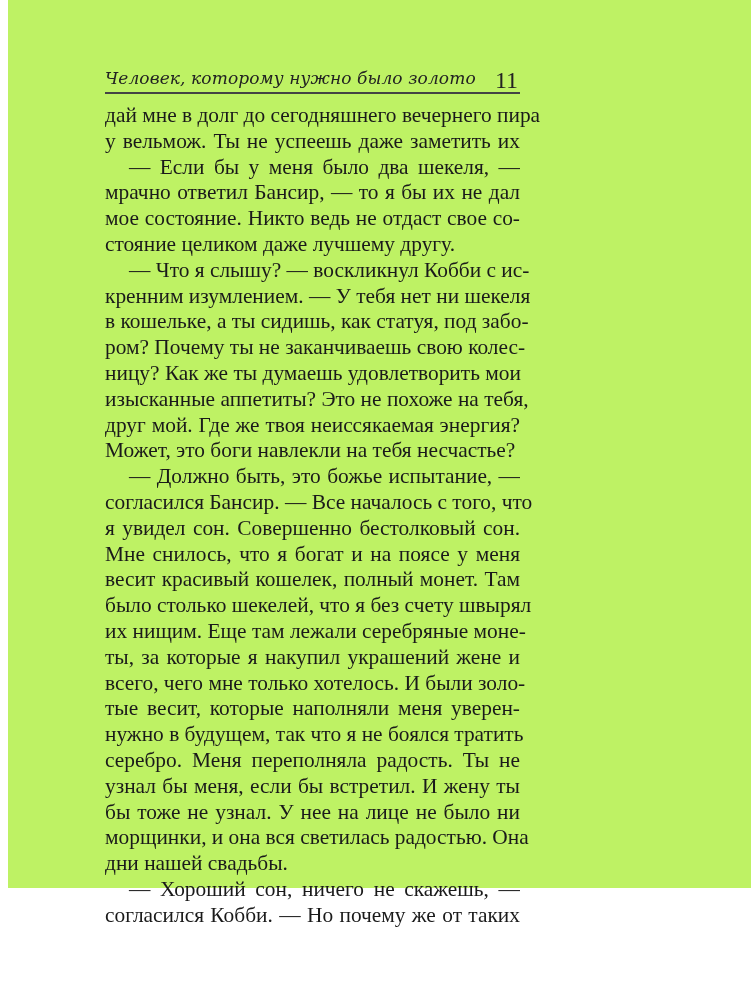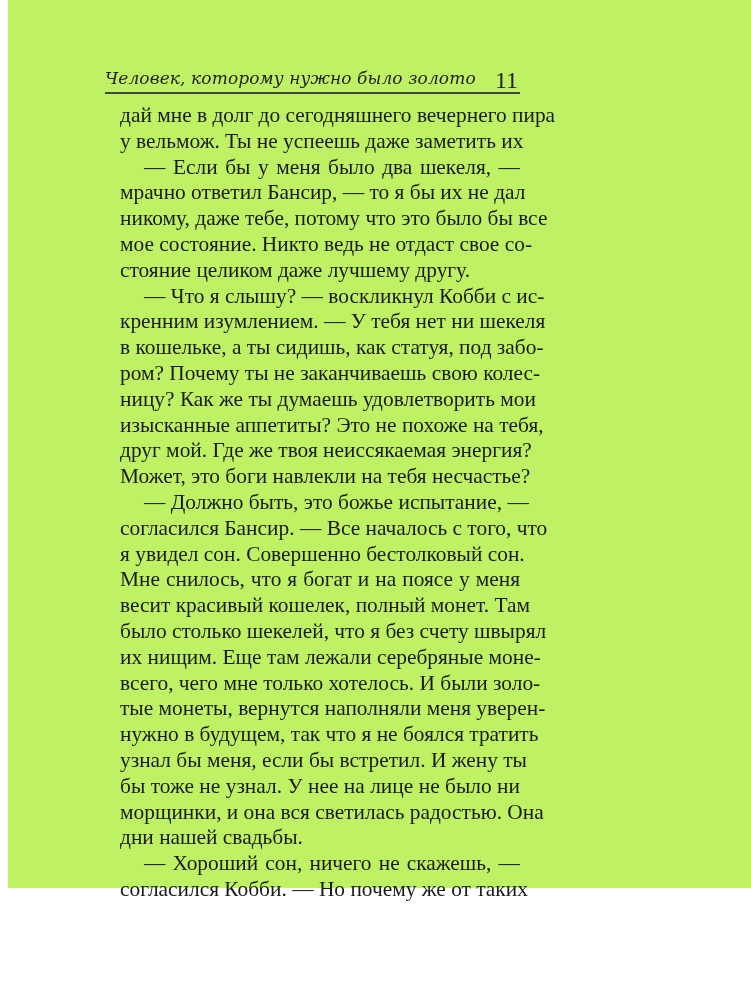--- a/index.html
+++ b/index.html
@@ -3,59 +3,60 @@
 <meta charset="utf-8">
 <style>
   html, body { margin:0; padding:0; }
   body { width:751px; height:1001px; background:#ffffff; position:relative; overflow:hidden; }
   .page { position:absolute; left:8px; top:0; width:751px; height:888px; background:#bef264; }
   .header { position:absolute; left:97px; top:68px; width:415px; height:22px; }
   .running-title { position:absolute; left:0; top:0; font-family:"DejaVu Serif", serif; font-style:italic; font-size:17px; color:#222; letter-spacing:0.1px; }
   .page-number { position:absolute; right:2px; top:-1px; font-family:"Liberation Serif", serif; font-size:24px; color:#222; }
   .rule { position:absolute; left:97px; top:92px; width:415px; height:2px; background:#444; }
   .body-text { position:absolute; left:97px; top:103px; width:415px; }
-  .line { font-family:"Liberation Serif", serif; font-size:21.4px; line-height:25.8px; height:25.8px; color:#1a1a1a; white-space:nowrap; text-align:justify; text-align-last:justify;margin-left:15px; }
+  .line { font-family:"Liberation Serif", serif; font-size:21.4px; line-height:25.8px; height:25.8px; color:#1a1a1a; white-space:nowrap; text-align:justify; text-align-last:justify; }
   .line.last { text-align-last:left; }
   .line.indent { padding-left:24px; }
 </style>
 </head>
 <body>
 
 <div class="page">
   <div class="header">
     <span class="running-title">Человек, которому нужно было золото</span>
     <span class="page-number">11</span>
   </div>
   <div class="rule"></div>
   <div class="body-text" id="body-text">
       <div class="line">дай мне в долг до сегодняшнего вечернего пира</div>
       <div class="line">у вельмож. Ты не успеешь даже заметить их</div>
       <div class="line indent">— Если бы у меня было два шекеля, —</div>
       <div class="line">мрачно ответил Бансир, — то я бы их не дал</div>
-      <div class="line">никому, даже тебе, потому что это было бы все</div>
       <div class="line">мое состояние. Никто ведь не отдаст свое со-</div>
       <div class="line last">стояние целиком даже лучшему другу.</div>
       <div class="line indent">— Что я слышу? — воскликнул Кобби с ис-</div>
       <div class="line">кренним изумлением. — У тебя нет ни шекеля</div>
       <div class="line">в кошельке, а ты сидишь, как статуя, под забо-</div>
       <div class="line">ром? Почему ты не заканчиваешь свою колес-</div>
       <div class="line">ницу? Как же ты думаешь удовлетворить мои</div>
       <div class="line">изысканные аппетиты? Это не похоже на тебя,</div>
       <div class="line">друг мой. Где же твоя неиссякаемая энергия?</div>
       <div class="line last">Может, это боги навлекли на тебя несчастье?</div>
       <div class="line indent">— Должно быть, это божье испытание, —</div>
       <div class="line">согласился Бансир. — Все началось с того, что</div>
       <div class="line">я увидел сон. Совершенно бестолковый сон.</div>
       <div class="line">Мне снилось, что я богат и на поясе у меня</div>
       <div class="line">весит красивый кошелек, полный монет. Там</div>
       <div class="line">было столько шекелей, что я без счету швырял</div>
       <div class="line">их нищим. Еще там лежали серебряные моне-</div>
+      <div class="line">ты, за которые я накупил украшений жене и</div>
       <div class="line">всего, чего мне только хотелось. И были золо-</div>
-      <div class="line">тые монеты, вернутся наполняли меня уверен-</div>
+      <div class="line">тые весит, которые наполняли меня уверен-</div>
       <div class="line">нужно в будущем, так что я не боялся тратить</div>
+      <div class="line">серебро. Меня переполняла радость. Ты не</div>
       <div class="line">узнал бы меня, если бы встретил. И жену ты</div>
       <div class="line">бы тоже не узнал. У нее на лице не было ни</div>
       <div class="line">морщинки, и она вся светилась радостью. Она</div>
       <div class="line last">дни нашей свадьбы.</div>
       <div class="line indent">— Хороший сон, ничего не скажешь, —</div>
       <div class="line">согласился Кобби. — Но почему же от таких</div>
     </div>
 </div>
 
 </body></html>

